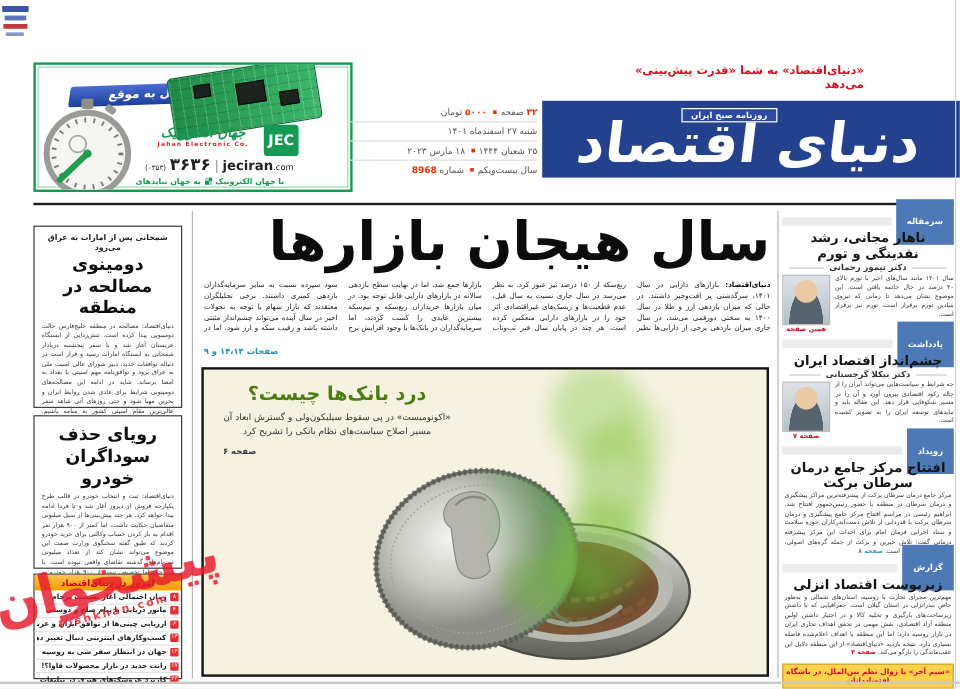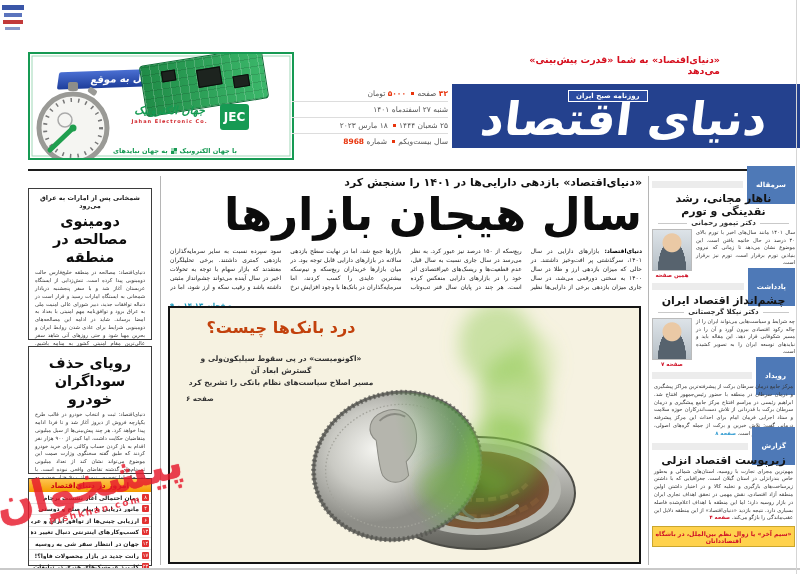--- a/index.html
+++ b/index.html
@@ -79,22 +79,22 @@
       margin-top:1px;letter-spacing:-1px;}
   .article{margin-top:6px;column-count:4;column-gap:9px;text-align:justify;font-size:6px;
       line-height:1.5;color:#222;height:50px;overflow:hidden;}
   .article b{color:#000;}
   .main-ref{font-size:7px;font-weight:bold;color:#1897ba;text-align:left;margin-top:1px;}
 
   
   .feature{position:absolute;left:168px;top:306px;width:473px;height:258px;border:2px solid #141414;
       background:#f6f2e1;overflow:hidden;box-sizing:border-box;}
   .feature-text{position:absolute;left:16px;top:10px;width:190px;text-align:center;}
-  .feature-title{font-size:16px;font-weight:bold;color:#c2410c;}
-  .feature-sub{font-size:7.5px;font-weight:bold;color:#333;margin-top:16px;line-height:1.6;}
+  .feature-title{font-size:16px;font-weight:bold;color:#4d7c0f;}
+  .feature-sub{font-size:7.5px;font-weight:normal;color:#333;margin-top:5px;line-height:1.6;}
   .feature-page{font-size:7px;font-weight:bold;color:#333;margin-top:6px;text-align:left;}
   .illustration{position:absolute;left:135px;top:0px;}
 
   
   .story{position:absolute;left:28px;width:124px;border:1px solid #3d3d3d;background:#fff;
       padding:5px 6px;box-sizing:border-box;}
   .story1{top:188px;height:152px;}
   .story2{top:346px;height:128px;}
   .story .skicker{font-size:6.5px;font-weight:bold;text-align:center;color:#222;}
   .story .shead{font-size:14.5px;font-weight:bold;text-align:center;color:#0d0d0d;line-height:1.25;margin:2px 0 3px;}
@@ -158,20 +158,26 @@
       <rect x="58" y="6" width="9" height="6" rx="2" transform="rotate(35 62 9)" fill="#9a9a96"></rect>
       <circle cx="43" cy="46" r="34" fill="#f5f5f2" stroke="#9a9a96" stroke-width="5"></circle>
       <circle cx="43" cy="46" r="28" fill="none" stroke="#777" stroke-width="4" stroke-dasharray="1.5 6.1"></circle>
       <circle cx="35" cy="38" r="7" fill="none" stroke="#aaa" stroke-width="1.5"></circle>
       <line x1="43" y1="46" x2="20" y2="68" stroke="#1f9e4e" stroke-width="5" stroke-linecap="round"></line>
       <circle cx="43" cy="46" r="3.5" fill="#1f9e4e"></circle>
     </svg>
     <div class="brand-fa">جهان الکترونیک</div>
     <div class="brand-en ltr">Jahan Electronic Co.</div>
     <div class="jec-logo ltr">JEC</div>
+    <div class="ad-phone">
+      <span class="pref">(۰۳۵۳)</span>
+      <span class="num">۳۶۳۶</span>
+      <span class="bar">|</span>
+      <span class="site"><b>jeciran</b><small>.com</small></span>
+    </div>
     <div class="ad-tagline">
       <span>با جهان الکترونیک</span><span class="grid-icon"></span><span>به جهان نبایدهای</span>
     </div>
   </div>
 
   <div class="slogan">«دنیای‌اقتصاد» به شما «قدرت پیش‌بینی» می‌دهد</div>
   <div class="band">
     <div class="paper-name">دنیای اقتصاد</div>
     <div class="band-tagline">روزنامه صبح ایران</div>
   </div>
@@ -194,21 +200,20 @@
       <span>شماره</span>
       <span class="rednum">8968</span>
     </div>
   </div>
 
   <div class="header-rule"></div>
   <div class="vline vl-left"></div>
   <div class="vline vl-right"></div>
 
   <div class="main">
-    <div class="kicker">«دنیای‌اقتصاد» بازدهی دارایی‌ها در ۱۴۰۱ را سنجش کرد</div>
     <div class="headline">سال هیجان بازارها</div>
     <p class="article"><b>دنیای‌اقتصاد:</b> <span>بازارهای دارایی در سال ۱۴۰۱، سرگذشتی پر افت‌وخیز داشتند. در حالی که میزان بازدهی ارز و طلا در سال ۱۴۰۰ به سختی دورقمی می‌شد، در سال جاری میزان بازدهی برخی از دارایی‌ها نظیر ربع‌سکه از ۱۵۰ درصد نیز عبور کرد. به نظر می‌رسد در سال جاری نسبت به سال قبل، عدم قطعیت‌ها و ریسک‌های غیراقتصادی اثر خود را در بازارهای دارایی منعکس کرده است. هر چند در پایان سال فنر تب‌وتاب بازارها جمع شد، اما در نهایت سطح بازدهی سالانه در بازارهای دارایی قابل توجه بود. در میان بازارها خریداران ربع‌سکه و نیم‌سکه بیشترین عایدی را کسب کردند، اما سرمایه‌گذاران در بانک‌ها با وجود افزایش نرخ سود سپرده نسبت به سایر سرمایه‌گذاران بازدهی کمتری داشتند. برخی تحلیلگران معتقدند که بازار سهام با توجه به تحولات اخیر در سال آینده می‌تواند چشم‌انداز مثبتی داشته باشد و رقیب سکه و ارز شود، اما در بازار مسکن ادامه رکود می‌تواند نیمه‌جانی برای سرمایه‌گذاران داشته باشد.</span></p>
     <div class="main-ref">صفحات ۱۴،۱۳ و ۹</div>
   </div>
 
   <div class="feature">
     <div class="feature-text">
       <div class="feature-title">درد بانک‌ها چیست؟</div>
       <div class="feature-sub">
         <span>«اکونومیست» در پی سقوط سیلیکون‌ولی و گسترش ابعاد آن</span><br>
@@ -366,20 +371,21 @@
       <div>
         <div class="photo"></div>
         <div class="photo-cap ref-red">صفحه ۷</div>
       </div>
     </div>
 
     <div class="sec-head">
       <span class="sec-label">رویداد</span>
       <span class="sec-bar"></span>
     </div>
+    <div class="sec-title">افتتاح مرکز جامع درمان سرطان برکت</div>
     <p class="sec-para"><span>مرکز جامع درمان سرطان برکت از پیشرفته‌ترین مراکز پیشگیری و درمان سرطان در منطقه با حضور رئیس‌جمهور افتتاح شد. ابراهیم رئیسی در مراسم افتتاح مرکز جامع پیشگیری و درمان سرطان برکت با قدردانی از تلاش دست‌اندرکاران حوزه سلامت و ستاد اجرایی فرمان امام برای احداث این مرکز پیشرفته درمانی گفت: تلاش خیرین و برکت از جمله گره‌های اصولی، مبنایی و قابل تقدیر است.</span> <span class="ref-blue">صفحه ۸</span></p>
 
     <div class="sec-head">
       <span class="sec-label">گزارش</span>
       <span class="sec-bar"></span>
     </div>
     <div class="sec-title">زیرپوست اقتصاد انزلی</div>
     <p class="sec-para"><span>مهم‌ترین مجرای تجارت با روسیه، استان‌های شمالی و به‌طور خاص بندرانزلی در استان گیلان است. جغرافیایی که با داشتن زیرساخت‌های بارگیری و تخلیه کالا و در اختیار داشتن اولین منطقه آزاد اقتصادی، نقش مهمی در تحقق اهداف تجاری ایران در بازار روسیه دارد؛ اما این منطقه با اهداف اعلام‌شده فاصله بسیاری دارد. نتیجه بازدید «دنیای‌اقتصاد» از این منطقه دلایل این عقب‌ماندگی را بازگو می‌کند.</span> <span class="ref-red">صفحه ۴</span></p>
 
     <div class="club-banner">«سیم آخر» یا زوال نظم بین‌الملل، در باشگاه اقتصاددانان</div>

